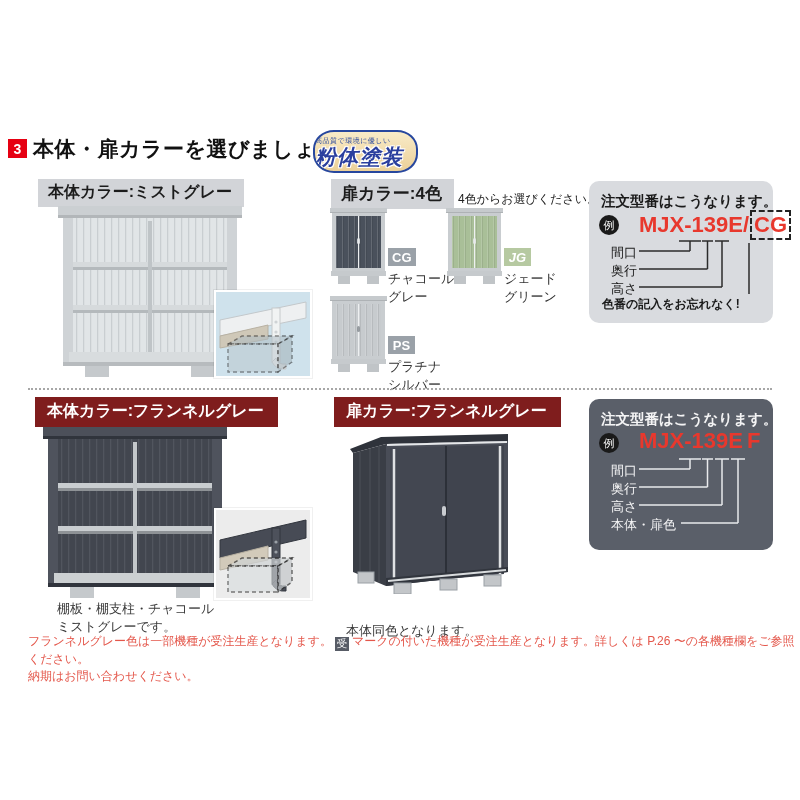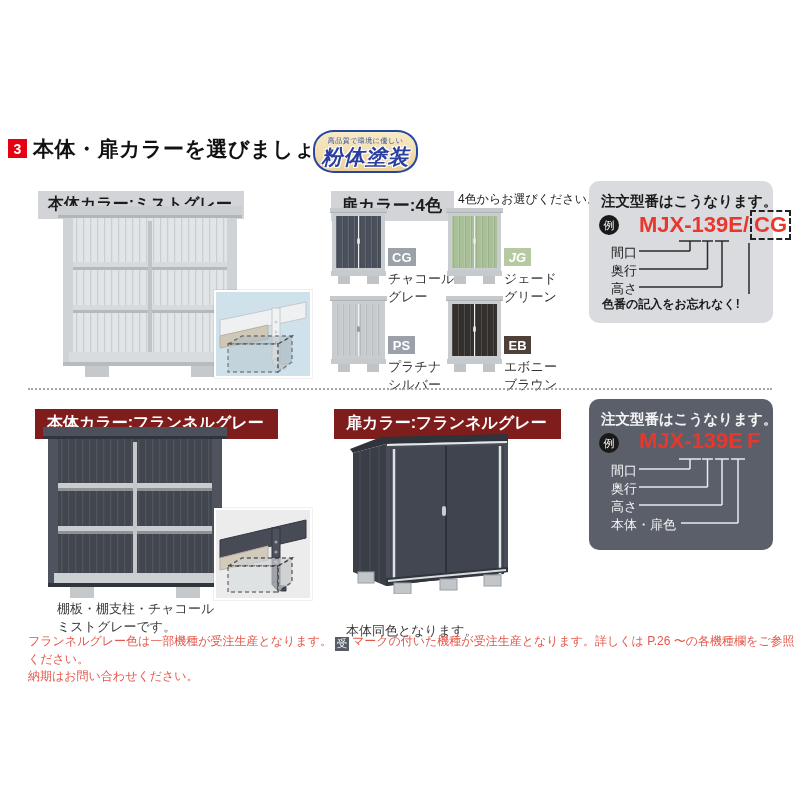--- a/index.html
+++ b/index.html
@@ -8,28 +8,28 @@
   .page { position:relative; width:800px; height:800px; background:#fff; overflow:hidden; }
 
   
   .step-badge { position:absolute; left:8px; top:139px; width:19px; height:19px;
     background:#e60012; color:#fff; font-weight:bold; font-size:14px;
     display:flex; align-items:center; justify-content:center; }
   .page-title { position:absolute; left:33px; top:135px; font-size:21px; font-weight:900;
     color:#111; letter-spacing:0.5px; }
   .powder-badge { position:absolute; left:313px; top:130px; width:105px; height:43px;
     border:2px solid #27479e; border-radius:21px / 19px;
-    background:linear-gradient(#f8ebc8,#ecd098); text-align:center; overflow:hidden; }
+    background:linear-gradient(#f8ebc8,#ecd098); text-align:left; overflow:hidden; }
   .powder-badge .pb-top { font-size:7px; color:#27479e; margin-top:4px; letter-spacing:0.5px; }
   .powder-badge .pb-main { font-size:21px; font-weight:900; font-style:italic; color:#2b3f9e;
     line-height:22px; letter-spacing:1px;
     text-shadow:-1px -1px 0 #fff,1px -1px 0 #fff,-1px 1px 0 #fff,1px 1px 0 #fff; }
 
   
-  .sec-label { position:absolute; font-weight:bold; white-space:nowrap;margin-top:12px; }
+  .sec-label { position:absolute; font-weight:bold; white-space:nowrap; }
   .sec-label.light { background:#d2d4d8; color:#1c1c1c; font-size:16px; padding:3px 12px 4px 10px; }
   .sec-label.dark  { background:#7f1d1d; color:#ffffff; font-size:16px; padding:4px 14px 5px 12px; }
 
   .door-note { position:absolute; left:458px; top:191px; font-size:12px; color:#222; }
 
   
   .shed-svg { position:absolute; }
   .inset { position:absolute; width:98px; border:2px solid #fff;
     box-shadow:0 0 0 1px rgba(0,0,0,0.06); }
   .inset svg { display:block; }
@@ -174,36 +174,20 @@
         </div>
       <div class="ms-handle" style="background:#8a8f94;"></div>
       <div class="ms-base"></div>
         <div class="ms-foot l"></div>
         <div class="ms-foot r"></div>
     </div>
     <div class="sw-badge" style="background-color: rgb(154, 161, 168);">PS</div>
     <div class="sw-name"><span>プラチナ</span><br><span>シルバー</span></div>
   </div>
 
-  <div class="swatch" style="left: 446px; top: 296px; --door: #34302e;">
-    <div class="mini-shed">
-      <div class="ms-cap"></div>
-        <div class="ms-body"></div>
-      <div class="ms-doors">
-          <div class="ms-door"></div>
-          <div class="ms-door"></div>
-        </div>
-      <div class="ms-handle"></div>
-      <div class="ms-base"></div>
-        <div class="ms-foot l"></div>
-        <div class="ms-foot r"></div>
-    </div>
-    <div class="sw-badge" style="background-color: rgb(79, 65, 58);">EB</div>
-    <div class="sw-name"><span>エボニー</span><br><span>ブラウン</span></div>
-  </div>
 
   <div class="order-box light">
     <svg class="ob-lines" width="184" height="142" viewBox="0 0 184 142">
       <g stroke="#2b2b2b" stroke-width="1.5" fill="none">
         <line x1="90" y1="60" x2="112" y2="60"></line>
           <line x1="101" y1="60" x2="101" y2="70"></line>
           <line x1="50" y1="70" x2="101" y2="70"></line>
         <line x1="113" y1="60" x2="124" y2="60"></line>
           <line x1="118.5" y1="60" x2="118.5" y2="88"></line>
           <line x1="50" y1="88" x2="118.5" y2="88"></line>

